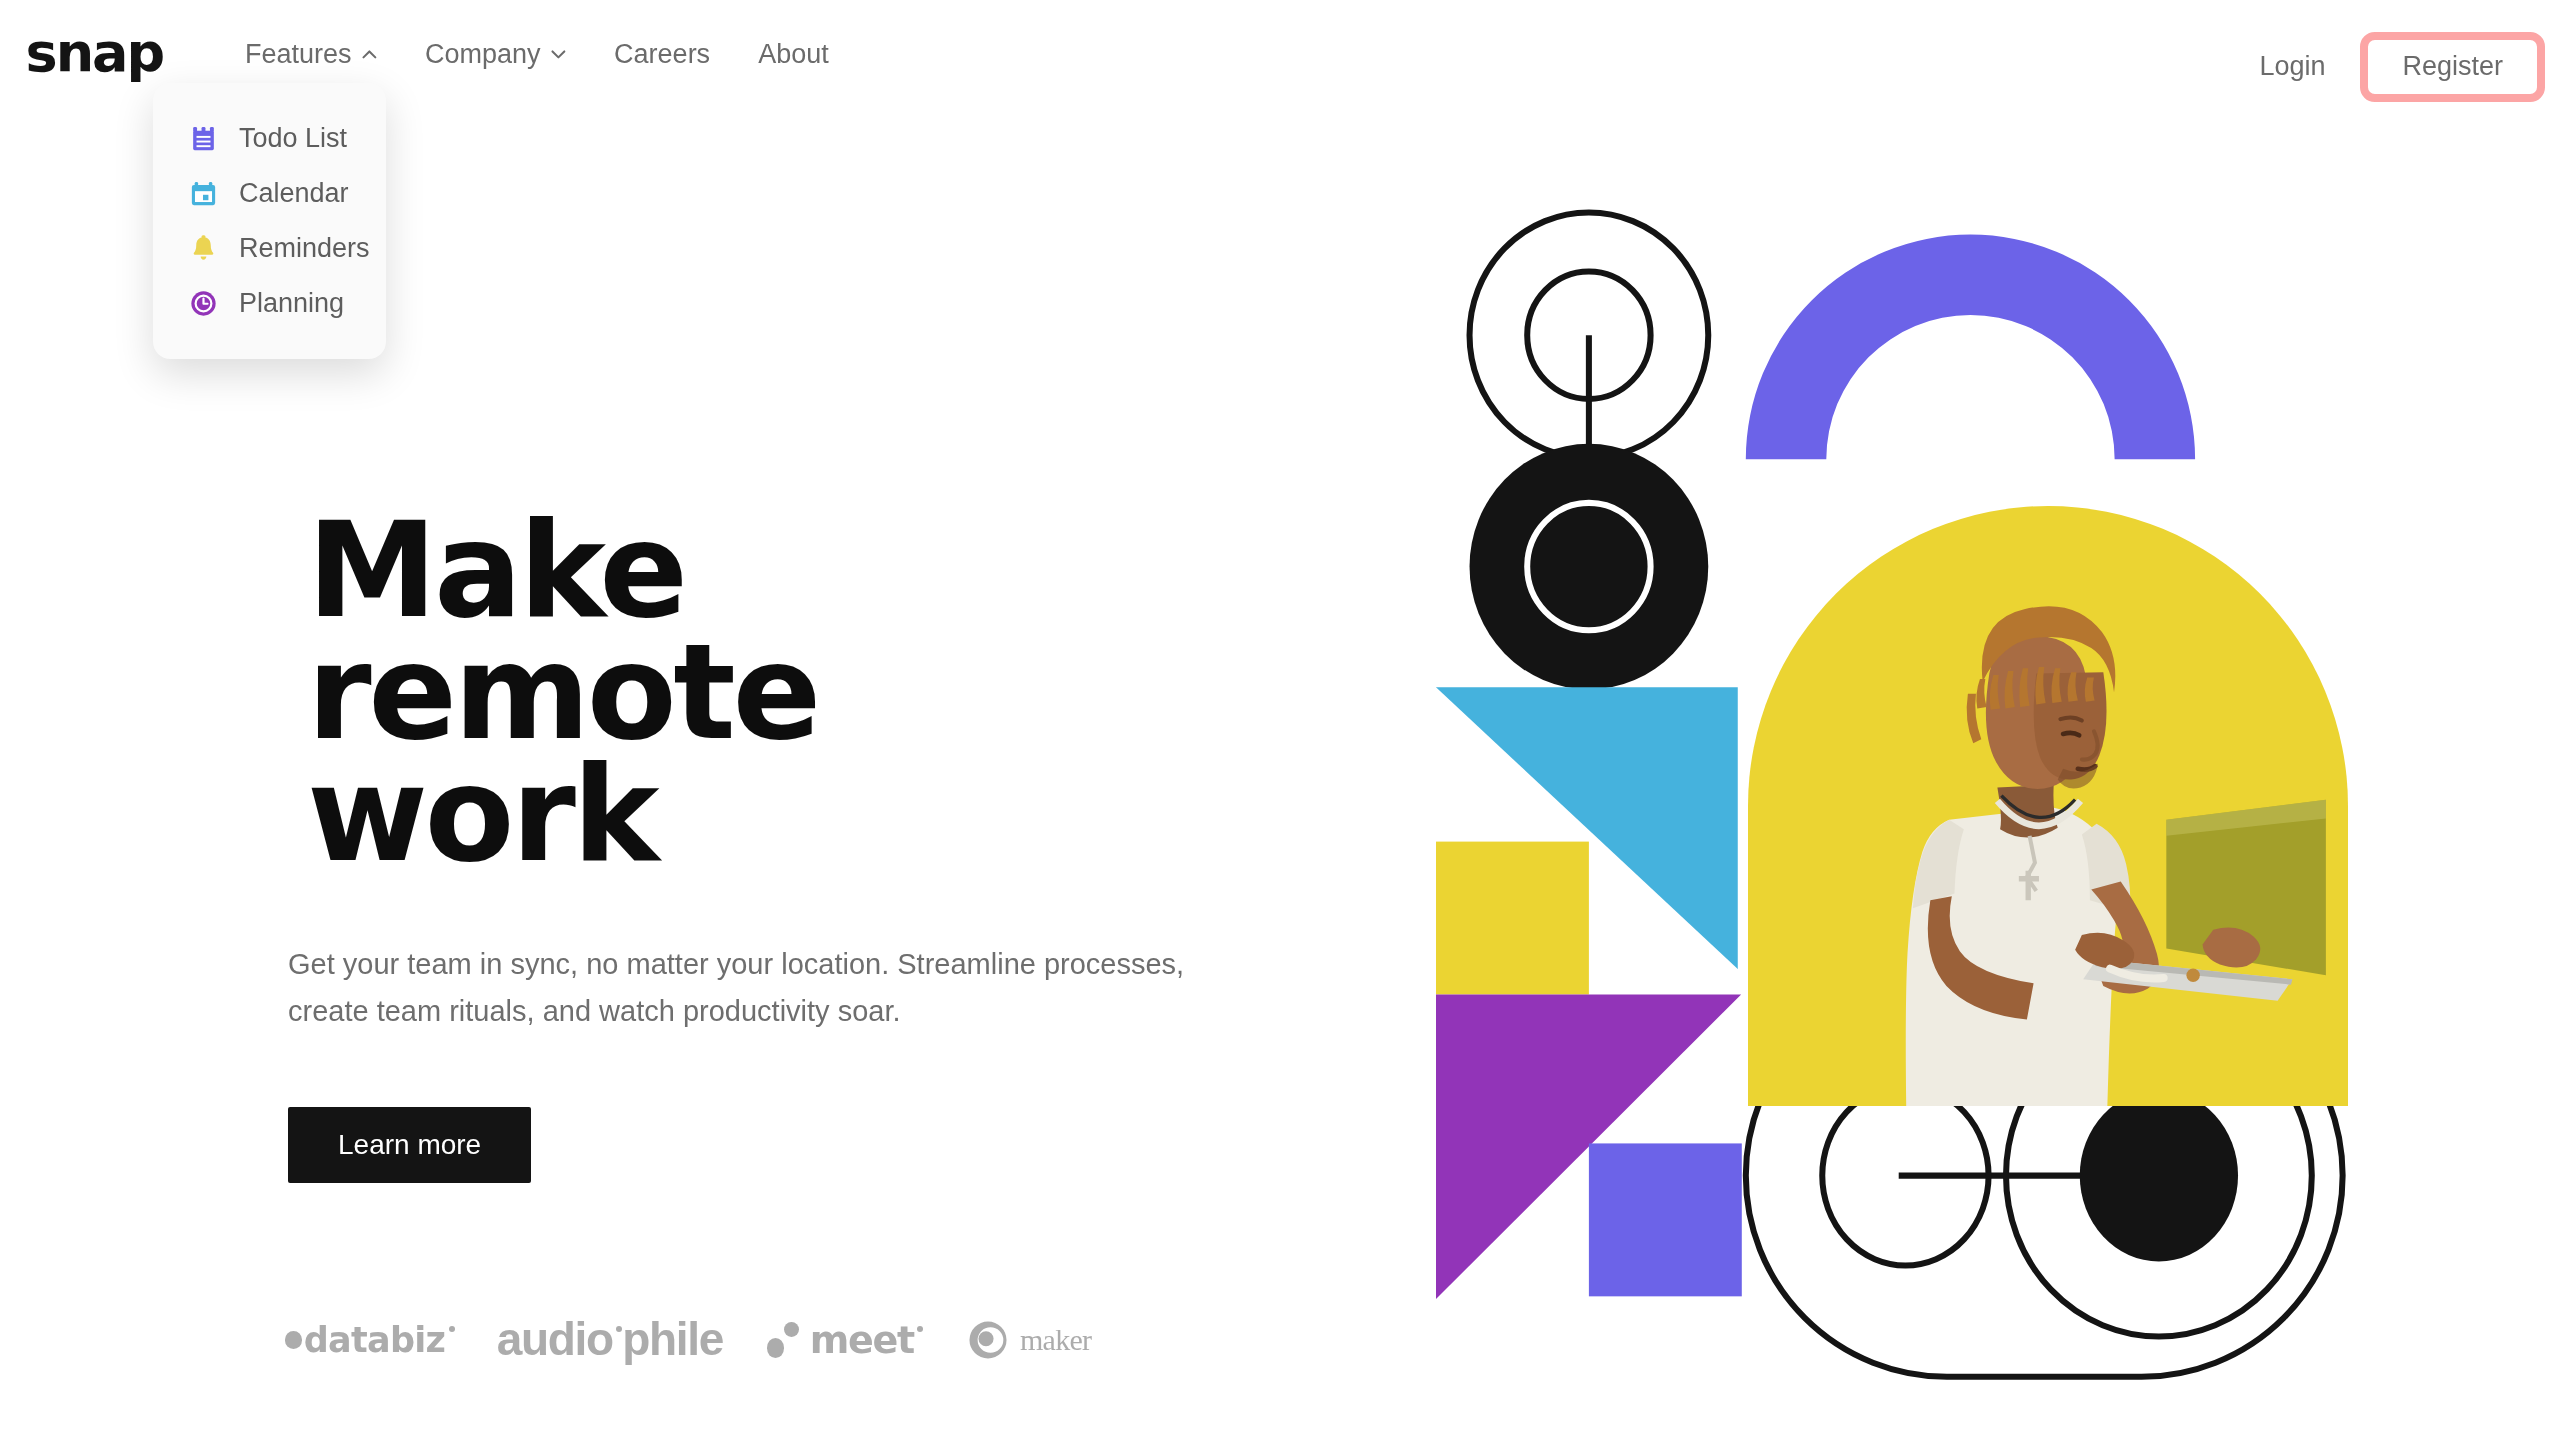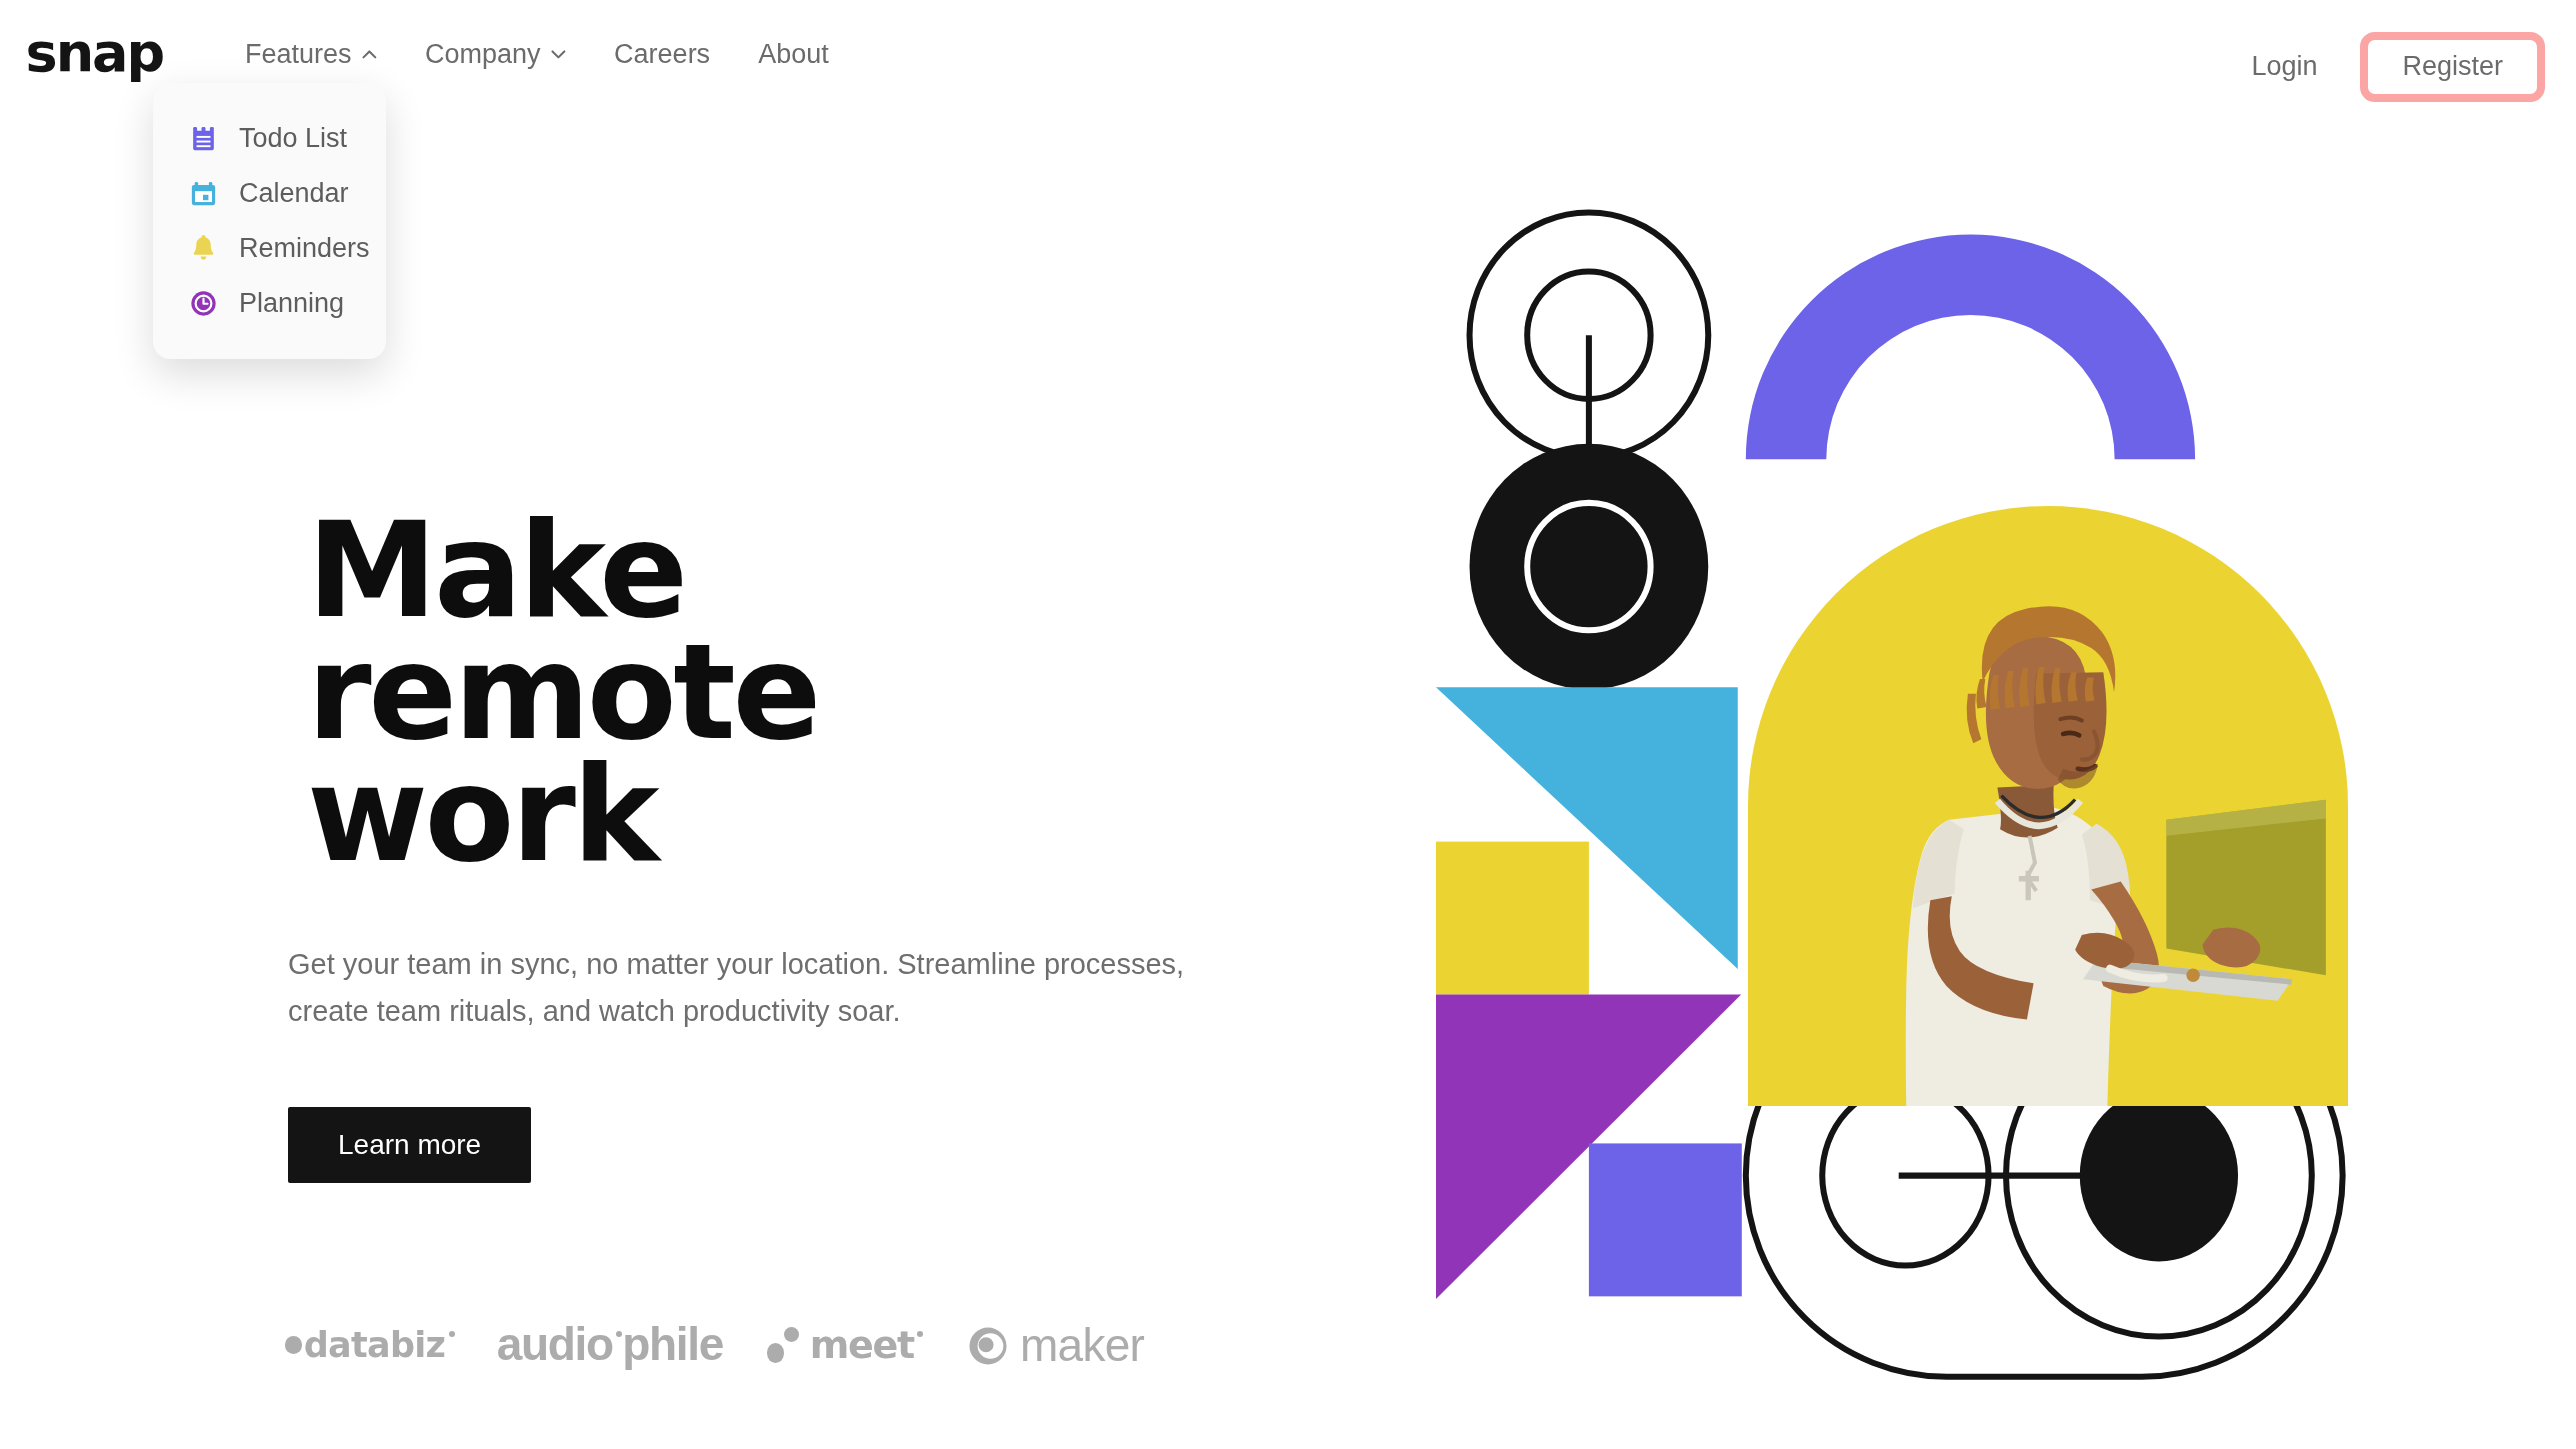--- a/index.html
+++ b/index.html
@@ -28,21 +28,21 @@
   .nav-link{
     font-size:27px; color:#6b6b6b; padding:0 24px;
     display:flex; align-items:center; gap:10.7px;
     cursor:pointer; white-space:nowrap;
   }
   .chev{ display:inline-block; width:14.8px; height:14.8px; position:relative; }
   .chev svg{ display:block; }
 
   .nav-right{
     position:absolute; right:31px; top:32px;
-    display:flex; align-items:center; gap:16px;
+    display:flex; align-items:center; gap:8px;
   }
   .login{
     font-size:27px; color:#6b6b6b; padding:0 27px; cursor:pointer;
   }
   .register{
     font-size:27px; color:#6b6b6b; border:8px solid #fca5a5;
     border-radius:14.8px; padding:13.4px 34px; background:transparent;
     cursor:pointer; line-height:1;
   }
 
@@ -101,22 +101,22 @@
   .dot-lg{ width:17.4px;height:17.4px;border-radius:50%;background:#acacac;display:inline-block;margin-right:1.3px;}
   .dot-tiny{ width:6px;height:6px;border-radius:50%;background:#acacac;display:inline-block;
              margin-left:3.4px; vertical-align:top; position:relative; top:-10.7px;}
   .c-audio{ margin-right:44px; font-family:Liberation Sans, sans-serif; font-weight:800;
             font-size:46px; line-height:0.78; letter-spacing:-1.3px; text-align:center;}
   .c-audio .l2{ display:block; }
   .c-meet{ margin-right:44px; display:flex; align-items:center; font-family:"DejaVu Sans",sans-serif;
            font-weight:800; font-size:38px; letter-spacing:-1.3px;}
   .meet-dots{ position:relative; width:40px; height:36px; margin-right:2.7px;}
   .meet-dots i{ position:absolute; border-radius:50%; background:#acacac; display:block;}
-  .c-maker{ display:flex; align-items:center; font-family:Liberation Sans, sans-serif;
-            font-weight:400; font-size:46px; letter-spacing:-0.7px;}
+  .c-maker{ display:flex; align-items:center; font-family:Liberation Serif, serif;
+            font-weight:400; font-size:30px; letter-spacing:-0.7px;}
   .maker-mark{ position:relative; width:42px; height:42px; margin-right:10.7px;}
 
   
   .graphic{
     position:absolute; left:1436px; top:191px;
     width:912px; height:1214px;
   }
   .graphic svg{ display:block; width:100%; height:100%; }
 
   

